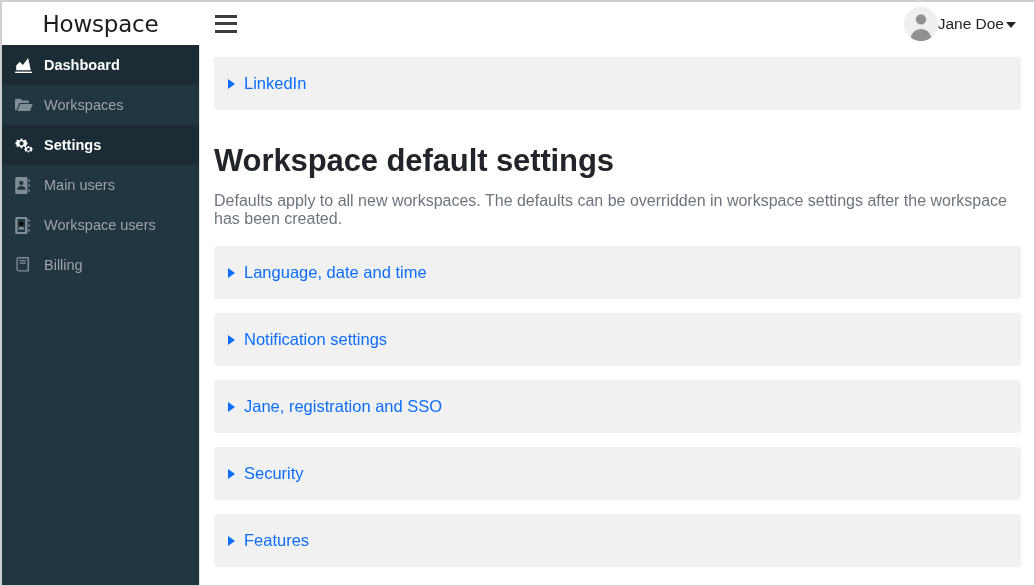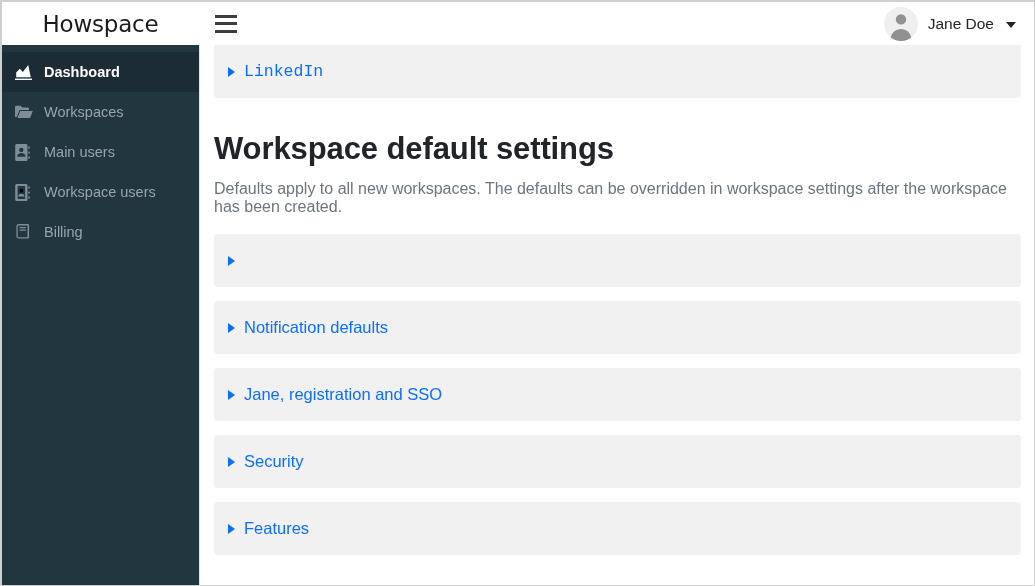--- a/index.html
+++ b/index.html
@@ -68,21 +68,20 @@
     width: 100%;
     background: #3d3d3d;
     border-radius: 0;
   }
 
   .topbar-spacer { flex: 1 1 auto; }
 
   .user-menu {
     display: flex;
     align-items: center;
-    gap: 10px;
     padding-right: 18px;
     cursor: pointer;
   }
 
   .avatar {
     width: 34px;
     height: 34px;
     border-radius: 50%;
     background: #efefef;
     display: block;
@@ -104,21 +103,21 @@
     margin-top: 2px;
   }
 
   
   .sidebar {
     position: absolute;
     top: 43px; left: 0;
     width: 197px;
     height: 541px;
     background: #223640;
-    padding-top: 7px;
+    padding-top: 0;
     z-index: 4;
   }
 
   .nav-item {
     height: 40px;
     display: flex;
     align-items: center;
     padding-left: 13px;
     cursor: pointer;
     color: #98a5ab;
@@ -167,21 +166,21 @@
   .panel {
     background: #f1f1f2;
     border-radius: 4px;
     height: 53px;
     display: flex;
     align-items: center;
     padding-left: 14px;
     margin-bottom: 14px;
   }
 
-  .panel-first { margin-top: 0; border-radius: 0 0 4px 4px; font-family: Liberation Mono, monospace; }
+  .panel-first { margin-top: 12px; border-radius: 0 0 4px 4px; }
 
   .panel-arrow {
     width: 0; height: 0;
     border-top: 5px solid transparent;
     border-bottom: 5px solid transparent;
     border-left: 7px solid #0d6efd;
     margin-right: 9px;
     flex: 0 0 7px;
   }
 
@@ -252,20 +251,29 @@
     <div class="nav-item">
       <span class="nav-icon">
         <svg width="18" height="14" viewBox="0 0 18 14">
           <path d="M0 2.2A1.4 1.4 0 0 1 1.4.8h4.3l1.6 1.7h5.3c.8 0 1.4.6 1.4 1.4v1.2H4.6L1.7 12H0z"></path>
           <path d="M5.2 5.9h12.6L15 13H2.4z"></path>
         </svg>
       </span>
       <span class="nav-label">Workspaces</span>
     </div>
 
+    <div class="nav-item active">
+      <span class="nav-icon">
+        <svg width="18" height="16" viewBox="0 0 18 16">
+          <path d="M11.2 5.2 9.9 4.6l.3-1.5-1.3-.9-1.2 1-1.4-.6-.3-1.5H4.4L4 2.6l-1.4.6-1.2-1-1.3.9.3 1.5-1.3.6v1.6l1.3.6-.3 1.5 1.3.9 1.2-1 1.4.6.4 1.5h1.6l.3-1.5 1.4-.6 1.2 1 1.3-.9-.3-1.5 1.3-.6zM5.2 8.1a2.1 2.1 0 1 1 0-4.2 2.1 2.1 0 0 1 0 4.2z" transform="translate(1.3 0.4)"></path>
+          <path d="M17.6 11.7l-.9-.4.2-1-.9-.6-.8.7-1-.4-.2-1h-1.1l-.2 1-1 .4-.8-.7-.9.6.2 1-.9.4v1.1l.9.4-.2 1 .9.6.8-.7 1 .4.2 1h1.1l.2-1 1-.4.8.7.9-.6-.2-1 .9-.4zm-4.1 2a1.5 1.5 0 1 1 0-3 1.5 1.5 0 0 1 0 3z"></path>
+        </svg>
+      </span>
+      <span class="nav-label">Settings</span>
+    </div>
 
     <div class="nav-item">
       <span class="nav-icon">
         <svg width="15" height="17" viewBox="0 0 15 17">
           <path d="M1.8 0h9.1c.9 0 1.6.7 1.6 1.6v13.8c0 .9-.7 1.6-1.6 1.6H1.8C.9 17 .2 16.3.2 15.4V1.6C.2.7.9 0 1.8 0zm4.5 3.7a2.2 2.2 0 1 0 0 4.4 2.2 2.2 0 0 0 0-4.4zm0 5.2c-2.3 0-4.1 1.4-4.1 3v.9h8.2v-.9c0-1.6-1.8-3-4.1-3z"></path>
           <rect x="13.2" y="2.4" width="1.7" height="2.1" rx="0.6"></rect>
           <rect x="13.2" y="7.4" width="1.7" height="2.1" rx="0.6"></rect>
           <rect x="13.2" y="12.4" width="1.7" height="2.1" rx="0.6"></rect>
         </svg>
       </span>
@@ -304,25 +312,26 @@
       <div class="panel panel-first">
         <span class="panel-arrow"></span>
         <span class="panel-link">LinkedIn</span>
       </div>
 
       <div class="section-title">Workspace default settings</div>
       <div class="section-desc">Defaults apply to all new workspaces. The defaults can be overridden in workspace settings after the workspace has been created.</div>
 
       <div class="panel">
         <span class="panel-arrow"></span>
-      </div>
-
-      <div class="panel">
-        <span class="panel-arrow"></span>
-        <span class="panel-link">Notification defaults</span>
+        <span class="panel-link">Language, date and time</span>
+      </div>
+
+      <div class="panel">
+        <span class="panel-arrow"></span>
+        <span class="panel-link">Notification settings</span>
       </div>
 
       <div class="panel">
         <span class="panel-arrow"></span>
         <span class="panel-link">Jane, registration and SSO</span>
       </div>
 
       <div class="panel">
         <span class="panel-arrow"></span>
         <span class="panel-link">Security</span>

